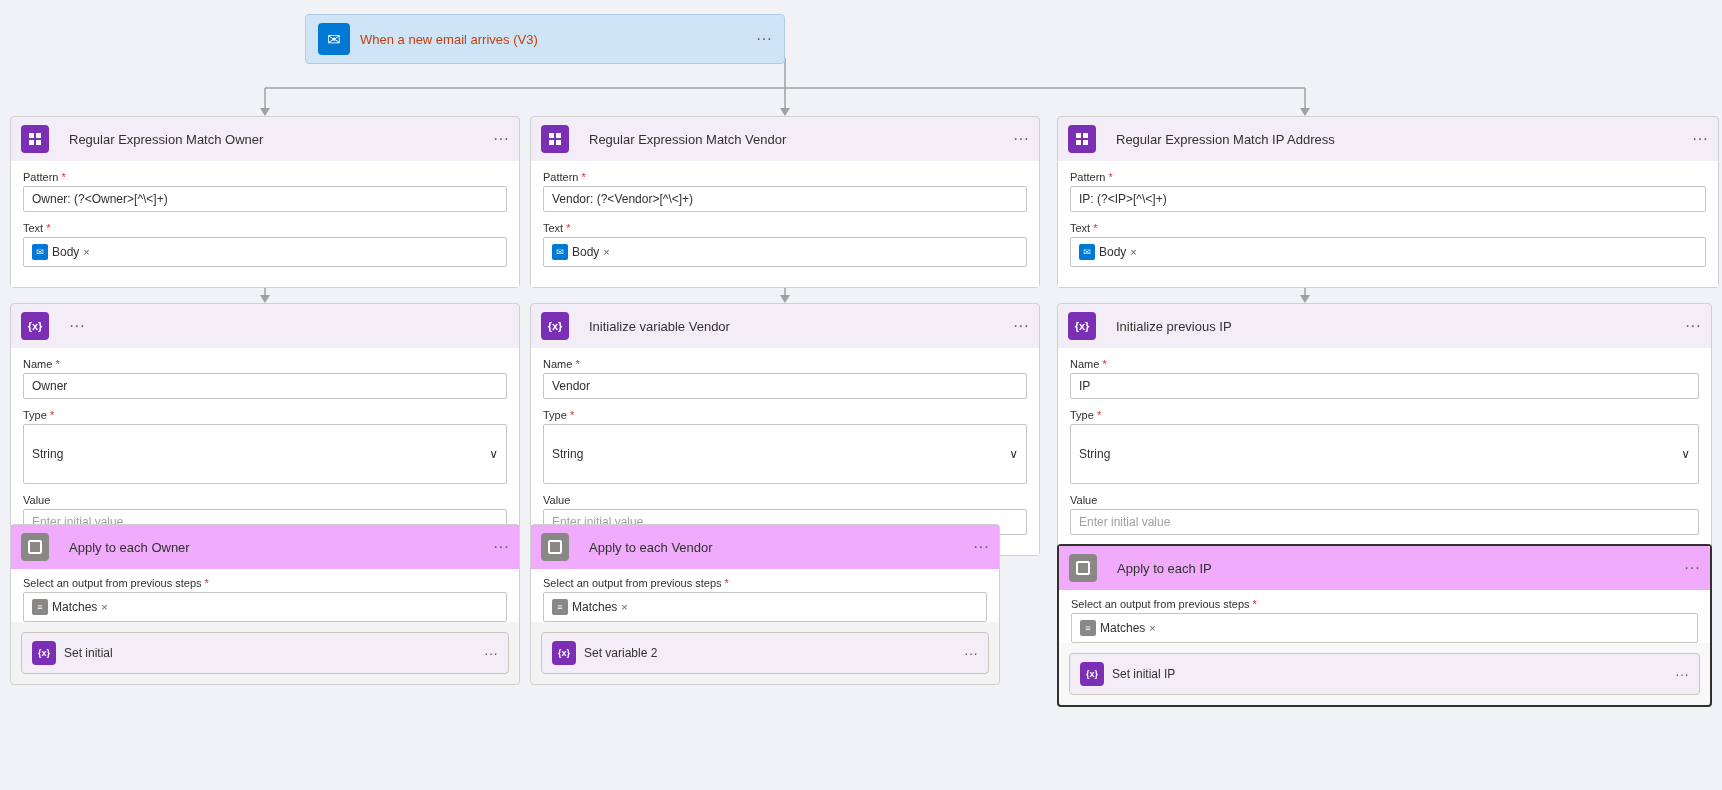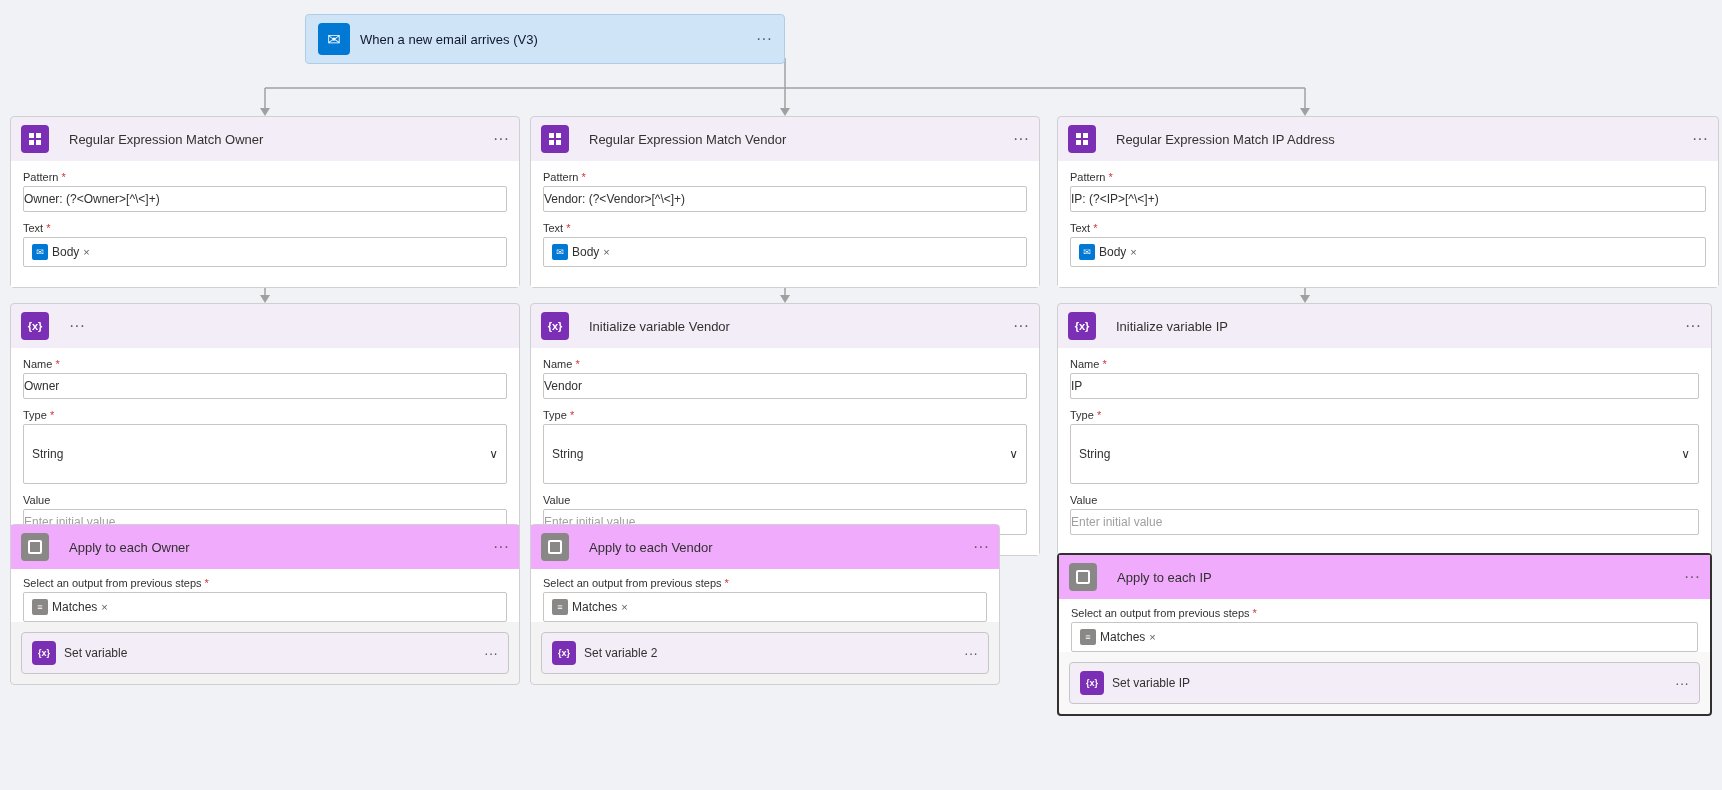--- a/index.html
+++ b/index.html
@@ -42,21 +42,21 @@
       display: flex;
       align-items: center;
       justify-content: center;
       color: white;
       font-size: 16px;
       flex-shrink: 0;
     }
     .trigger-node .node-title {
       flex: 1;
       font-size: 13px;
-      color: #0f172a;
+      color: #c2410c;
       font-weight: 500;
     }
     .trigger-node .node-menu {
       color: #605e5c;
       font-size: 16px;
       cursor: pointer;
     }
 
     
     .connectors-svg {
@@ -72,21 +72,20 @@
     .card {
       width: 510px;
       border-radius: 4px;
       border: 1px solid #d0d0d0;
       background: #f3edf7;
       margin-bottom: 0;
     }
     .card.selected {
       border: 2px solid #323130;
       background: #f8f8f8;
-      margin-top: 9px;
     }
 
     .card-header {
       display: flex;
       align-items: center;
       padding: 8px 10px;
       gap: 20px;
       background: transparent;
       border-bottom: none;
     }
@@ -127,21 +126,21 @@
       font-weight: 500;
     }
     .field-label .required {
       color: #d13438;
     }
 
     .field-input {
       width: 100%;
       border: 1px solid #c8c6c4;
       border-radius: 2px;
-      padding: 5px 0;
+      padding: 5px 8px;
       font-size: 12px;
       color: #323130;
       background: white;
       margin-bottom: 10px;
     }
 
     .field-input-with-tag {
       width: 100%;
       border: 1px solid #c8c6c4;
       border-radius: 2px;
@@ -378,21 +377,21 @@
           <div class="tag-icon gray" style="background:#8a8886;">≡</div>
           <span class="tag-text">Matches</span>
           <span class="tag-close">×</span>
         </div>
       </div>
     </div>
     <div class="sub-card">
       <div class="sub-icon">
         <span style="font-size:9px; font-weight:bold;">{x}</span>
       </div>
-      <span class="sub-title">Set variable</span>
+      <span class="sub-title">Set initial</span>
       <span class="sub-menu">···</span>
     </div>
   </div>
 
   <div class="card" style="position:absolute; top:116px; left:530px; width:510px;">
     <div class="card-header">
       <div class="icon-box icon-purple">
         <svg width="16" height="16" viewBox="0 0 16 16" fill="white">
             <rect x="2" y="2" width="5" height="5"></rect>
             <rect x="9" y="2" width="5" height="5"></rect>
@@ -508,21 +507,21 @@
         </div>
       </div>
     </div>
   </div>
 
   <div class="card" style="position:absolute; top:303px; left:1057px; width:655px;">
     <div class="card-header">
       <div class="icon-box icon-purple">
         <span style="font-size:11px; font-weight:bold;">{x}</span>
       </div>
-      <span class="card-title">Initialize variable IP</span>
+      <span class="card-title">Initialize previous IP</span>
       <span class="card-menu">···</span>
     </div>
     <div class="card-body">
       <div class="field-label">
         <span>Name</span><span class="required"> *</span>
       </div>
       <div class="field-input">IP</div>
       <div class="field-label">
         <span>Type</span><span class="required"> *</span>
       </div>
@@ -556,18 +555,18 @@
           <div class="tag-icon gray" style="background:#8a8886;">≡</div>
           <span class="tag-text">Matches</span>
           <span class="tag-close">×</span>
         </div>
       </div>
     </div>
     <div class="sub-card">
       <div class="sub-icon">
         <span style="font-size:9px; font-weight:bold;">{x}</span>
       </div>
-      <span class="sub-title">Set variable IP</span>
+      <span class="sub-title">Set initial IP</span>
       <span class="sub-menu">···</span>
     </div>
   </div>
 
 </div>
 
 </body></html>

